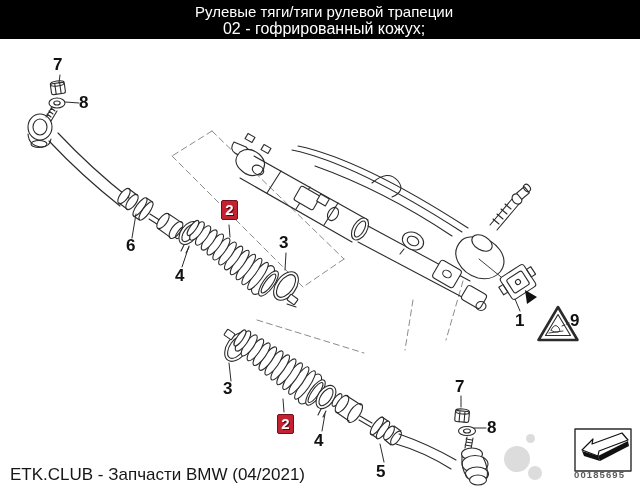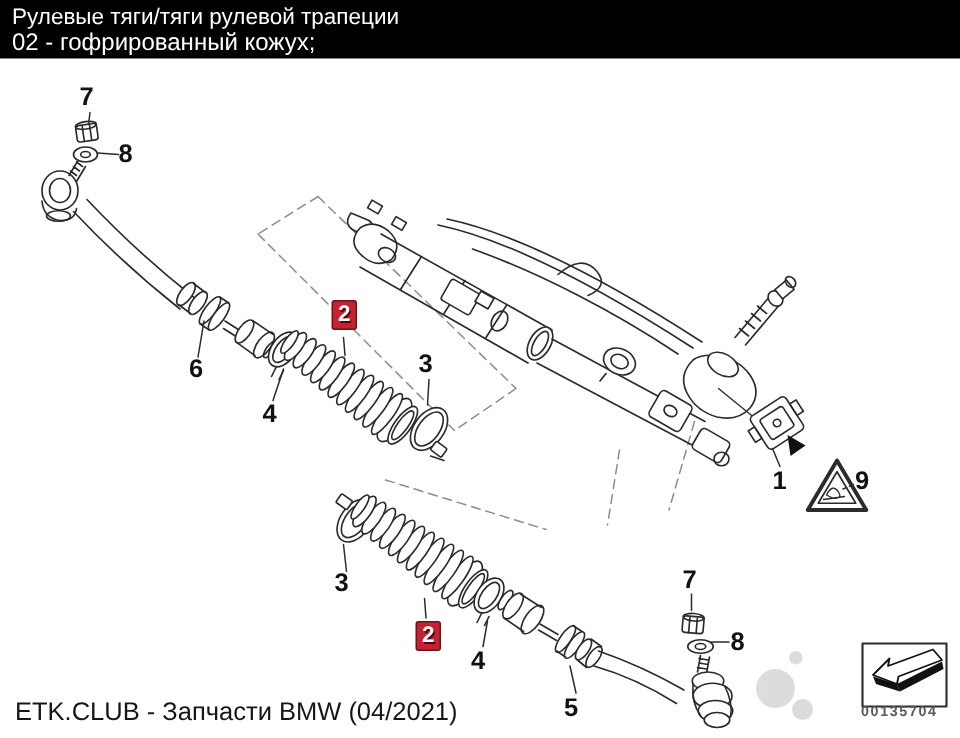--- a/index.html
+++ b/index.html
@@ -1,20 +1,20 @@
 <!DOCTYPE html>
 <html><head>
 <meta charset="utf-8">
 <style>
   html,body{margin:0;padding:0;background:#e9e9e9;}
   .page{position:relative;width:640px;height:492px;background:#ffffff;overflow:hidden;
         font-family:"Liberation Sans",sans-serif;}
   .art{position:absolute;left:0;top:0;z-index:1;}
   .header{position:absolute;left:0;top:0;width:640px;height:39px;background:#000;color:#fff;
-          box-sizing:border-box;padding:3px 0 0 8px;z-index:5;}
+          box-sizing:border-box;padding:3px 0 0 8px;z-index:5;text-align:center;}
   .header .t1{font-size:15px;line-height:18px;}
   .header .t2{font-size:16px;line-height:16px;}
   .footer{position:absolute;left:10px;top:465px;font-size:17px;color:#161616;z-index:4;white-space:nowrap;}
   .callout-layer{position:absolute;left:0;top:0;width:640px;height:492px;z-index:3;}
   .callout{position:absolute;font-weight:bold;font-size:17px;line-height:17px;color:#111;}
   .callout.highlight{background:#c32331;color:#fff;border:1px solid #701018;border-radius:2px;
           font-size:15px;line-height:18px;padding:0 3px;min-width:9px;text-align:center;
           text-shadow:1px 1px 0 #55040e;}
   .stamp-number{position:absolute;left:574px;top:469px;width:64px;font-size:9.5px;font-weight:bold;
           letter-spacing:1.1px;color:#5a5a5a;z-index:4;}
@@ -231,21 +231,21 @@
       <div class="callout" style="left: 314px; top: 432px;">4</div>
       <div class="callout" style="left: 376px; top: 463px;">5</div>
       <div class="callout" style="left: 455px; top: 378px;">7</div>
       <div class="callout" style="left: 487px; top: 419px;">8</div>
       <div class="callout" style="left: 515px; top: 312px;">1</div>
       <div class="callout" style="left: 570px; top: 312px;">9</div>
     </div>
 
   <div class="footer">ETK.CLUB - Запчасти BMW (04/2021)</div>
 
-  <div class="stamp-number">00135704</div>
+  <div class="stamp-number">00185695</div>
 
   <div class="watermark">
     <div class="wm-c wm-c1"></div>
     <div class="wm-c wm-c2"></div>
     <div class="wm-c wm-c3"></div>
   </div>
 
 </div>
 
 </body></html>

